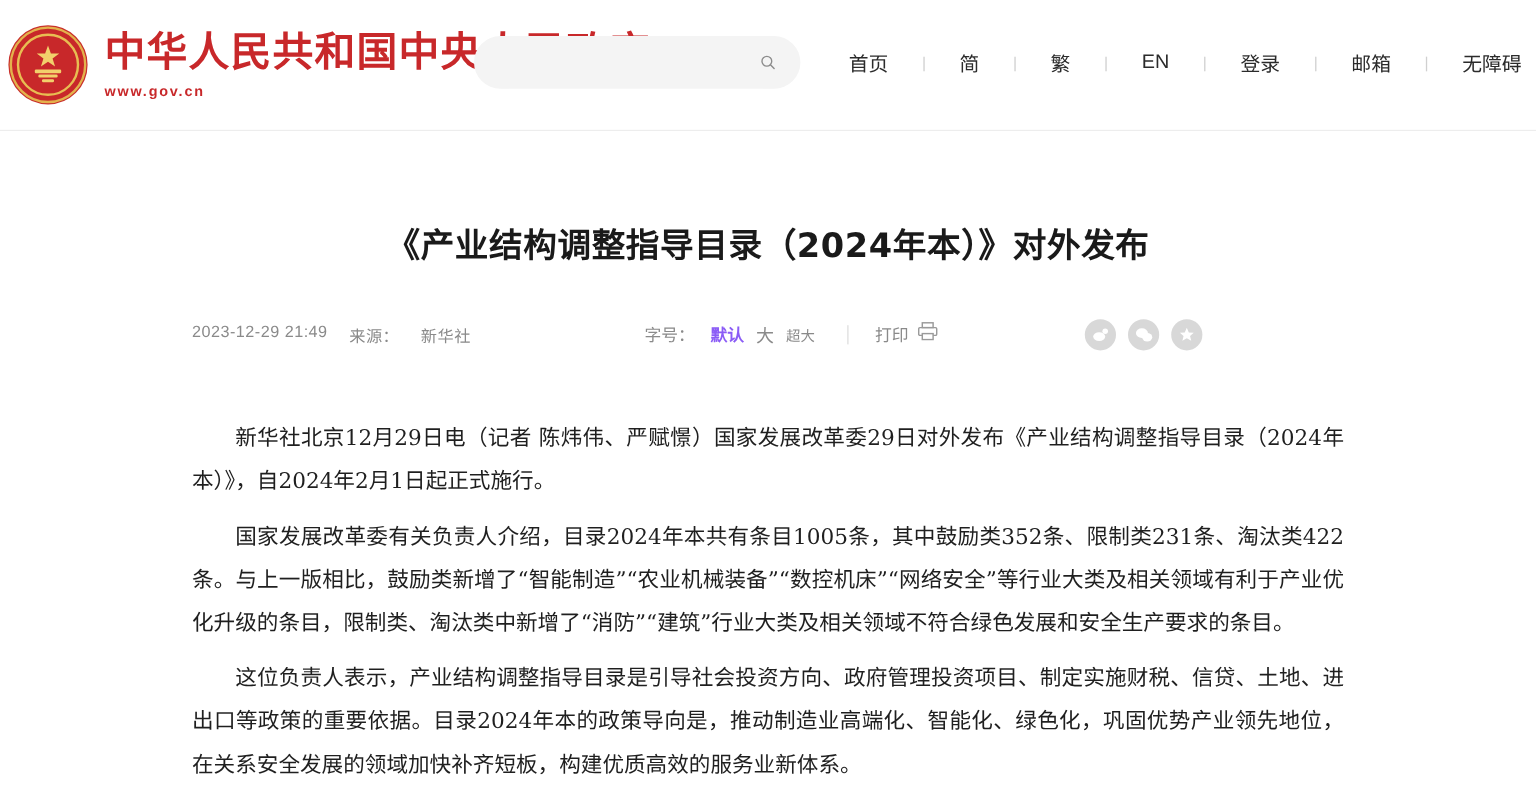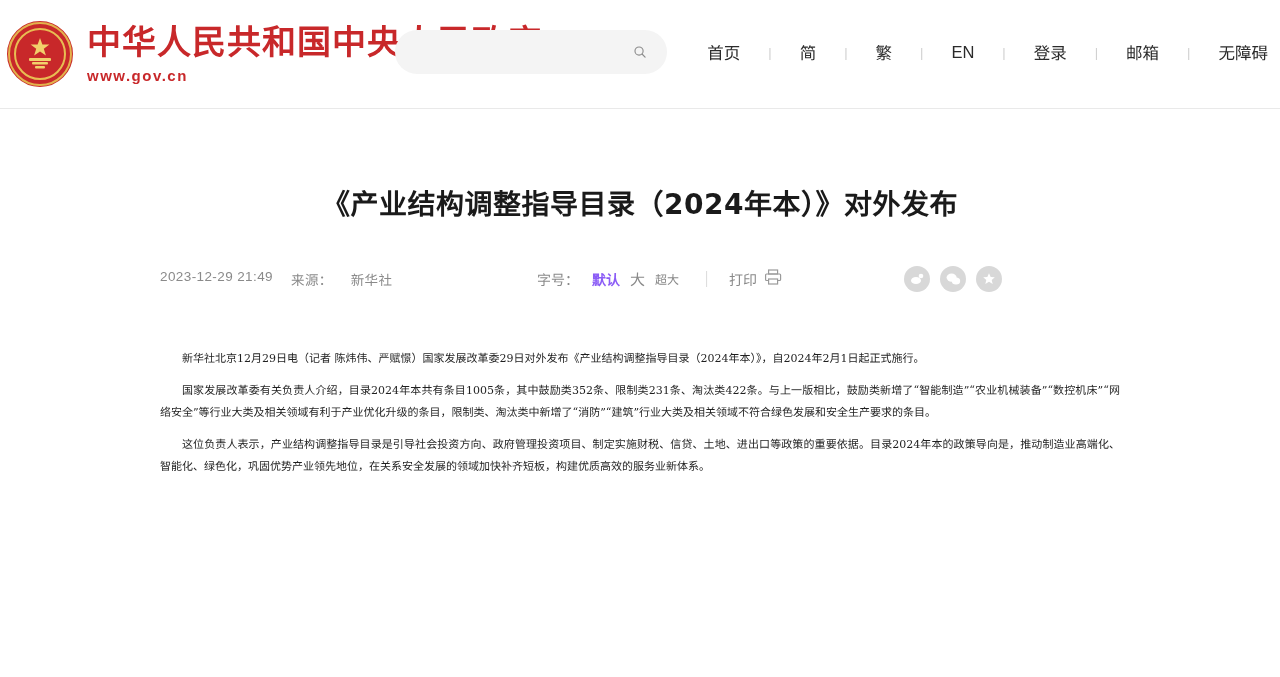--- a/index.html
+++ b/index.html
@@ -58,21 +58,21 @@
   .brand-title {
     font-family: "DejaVu Sans", "Liberation Sans", sans-serif;
     font-size: 34px;
     font-weight: bold;
     color: #c8282a;
     letter-spacing: 1px;
     white-space: nowrap;
   }
   .brand-url {
     margin-top: 9px;
-    font-size: 15px;
+    font-size: 12px;
     color: #c8282a;
     letter-spacing: 1.5px;
     font-weight: bold;
   }
 
   .header-right {
     position: absolute;
     right: 0;
     top: 30px;
     display: flex;
@@ -198,21 +198,21 @@
     border-radius: 50%;
     background: #d8d8d8;
     display: flex; align-items: center; justify-content: center;
     color: #fff;
     cursor: pointer;
   }
 
   .body-text {
     margin-top: 56px;
     font-family: "DejaVu Serif", "Liberation Serif", serif;
-    font-size: 11px;
+    font-size: 18px;
     line-height: 2.0;
     color: #1f1f1f;
     text-align: justify;
   }
   .body-text p {
     margin: 0 0 10px 0;
     text-indent: 2em;
   }
 </style>
 </head>

